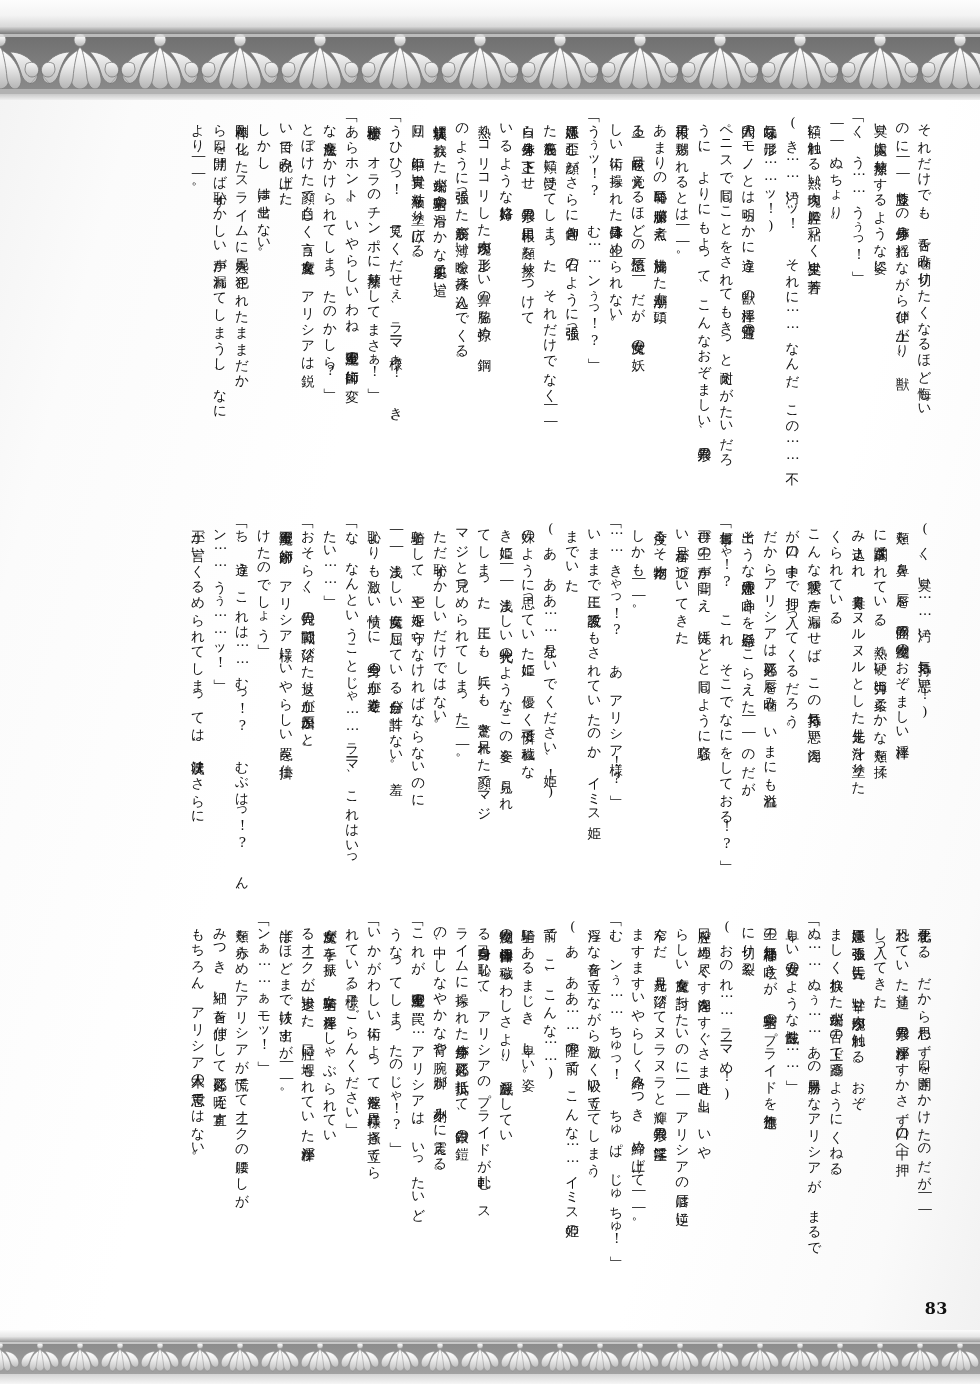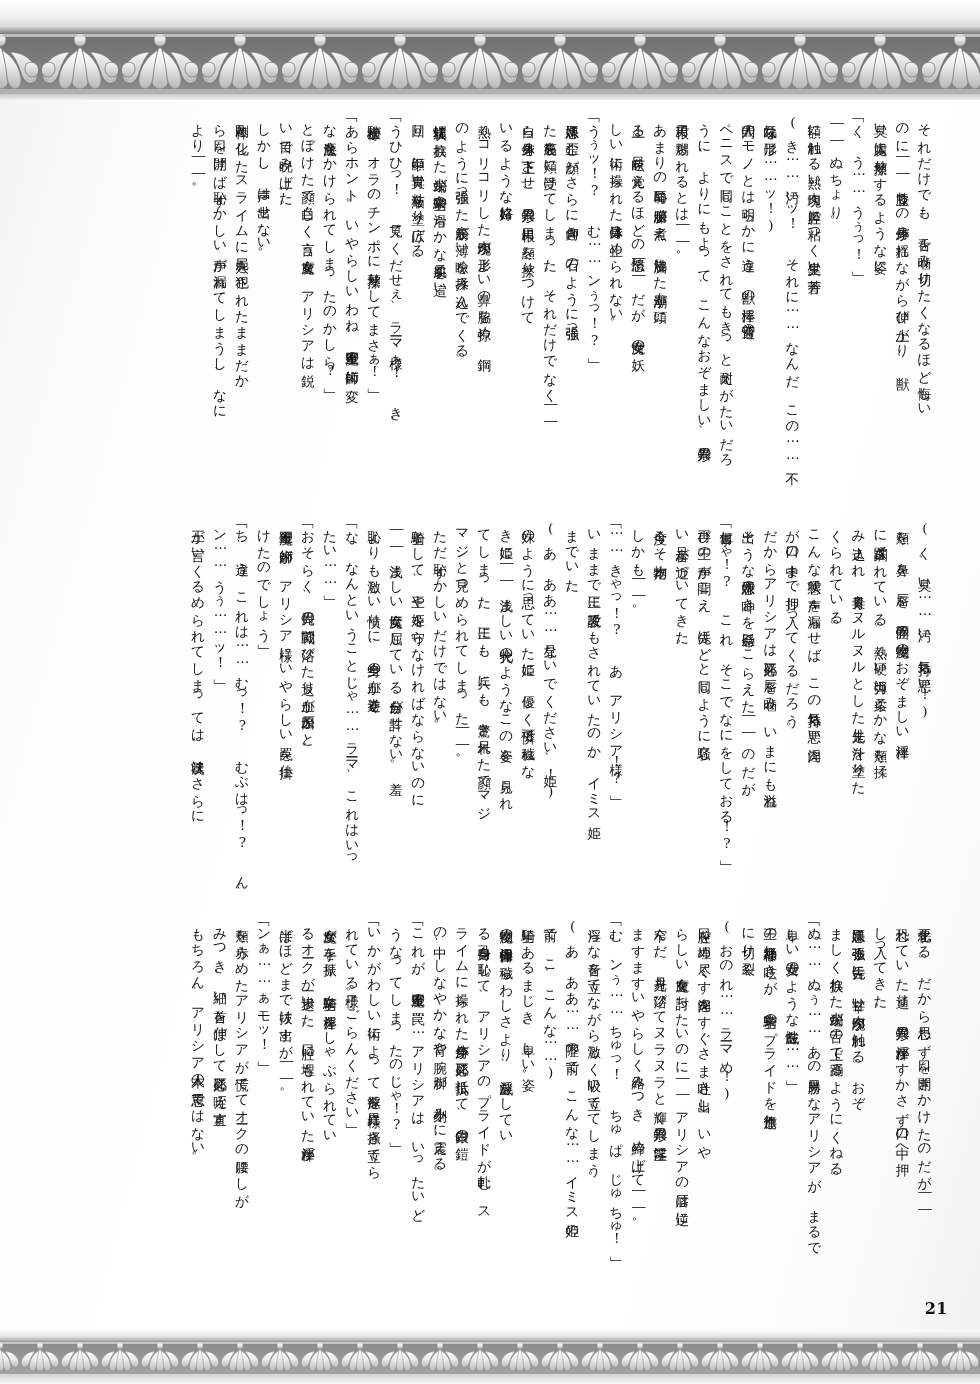--- a/index.html
+++ b/index.html
@@ -248,21 +248,21 @@
         <div class="line">るオークが一歩退いた。口腔に埋もれていた淫棒が</div>
         <div class="line">半ばほどまで抜け出すが――。</div>
         <div class="line">「ンぁ……ぁモッ!」</div>
         <div class="line">頬を赤らめたアリシアが慌ててオークの腰にしが</div>
         <div class="line">みつき、細い首を伸ばして必死に咥え直す。</div>
         <div class="line">もちろん、アリシア本人の意思ではない。</div>
       </div>
 
   </div>
 
-  <div class="page-number">21</div>
+  <div class="page-number">83</div>
 
   <div class="border-bot">
     <div class="cap"></div>
     <div class="band">
       <svg class="orn-svg" viewBox="0 0 980 32" preserveAspectRatio="none">
         <defs>
           <linearGradient id="pg2" x1="0" y1="0" x2="0" y2="1">
             <stop offset="0%" stop-color="#ffffff"></stop>
             <stop offset="45%" stop-color="#ededed"></stop>
             <stop offset="100%" stop-color="#bcbcbc"></stop>

